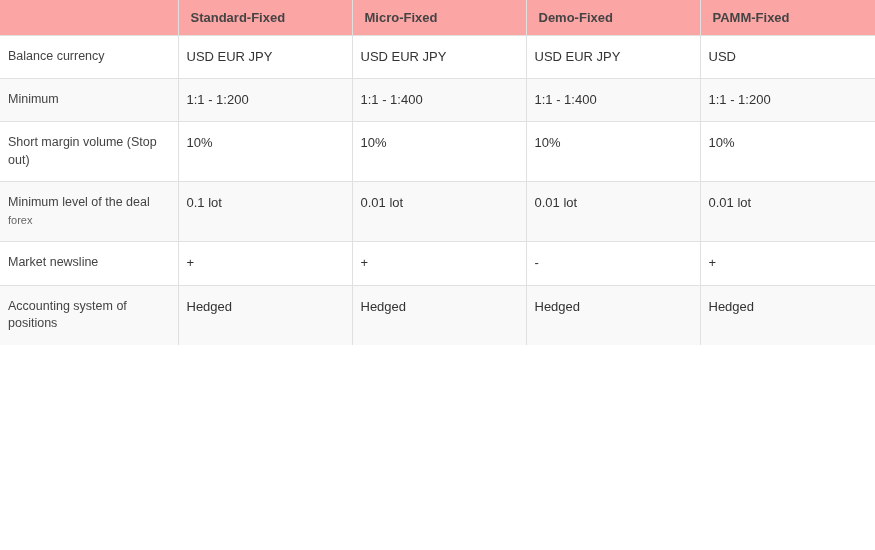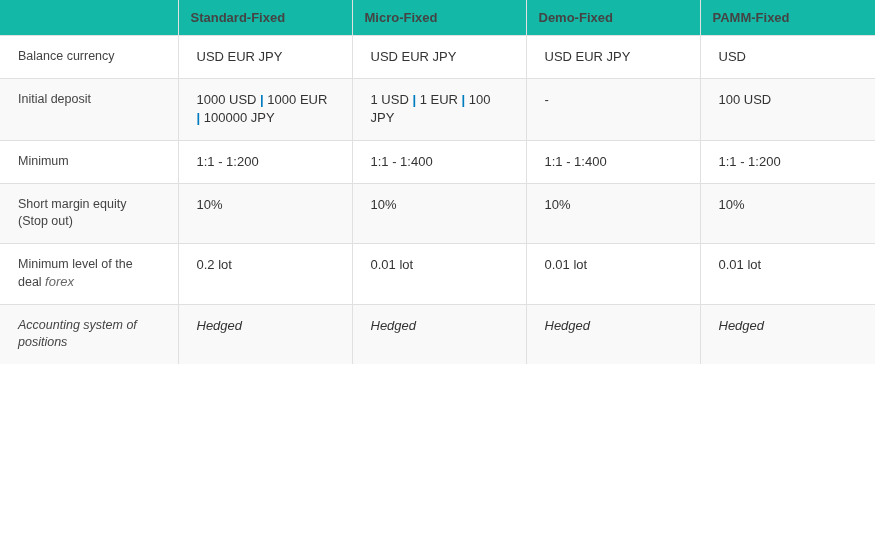--- a/index.html
+++ b/index.html
@@ -35,61 +35,59 @@
     col.col-pamm { width: 175px; }
 
     thead th {
       padding: 10px 12px;
       text-align: left;
       font-weight: 600;
       font-size: 13px;
       color: #444;
       border-bottom: 1px solid #e0e0e0;
       border-right: 1px solid #e0e0e0;
-      background: #14b8a6;
+      background: #fca5a5;
     }
 
     thead th:last-child {
       border-right: none;
     }
 
     thead th:first-child {
       border-right: 1px solid #e0e0e0;
     }
 
     tbody tr {
       border-bottom: 1px solid #e0e0e0;
     }
 
     tbody tr:last-child {
       border-bottom: none;
-      font-style: italic;
     }
 
     tbody td {
-      padding: 12px 18px;
+      padding: 12px 8px;
       vertical-align: top;
       border-right: 1px solid #e0e0e0;
       line-height: 1.4;
       font-size: 13px;
       color: #333;
     }
 
     tbody td:last-child {
       border-right: none;
     }
 
     tbody td:first-child {
       color: #444;
       font-size: 12.5px;
     }
 
     .forex-italic {
-      font-style: italic;
-      font-size: 13px;
+      font-size: 11px;
       color: #666;
     }
 
     tbody tr:nth-child(even) {
       background-color: #f9f9f9;
     }
 
     tbody tr:nth-child(odd) {
       background-color: #ffffff;
     }
@@ -123,61 +121,57 @@
     <tbody>
 
       <tr>
         <td>Balance currency</td>
         <td>USD EUR JPY</td>
         <td>USD EUR JPY</td>
         <td>USD EUR JPY</td>
         <td>USD</td>
       </tr>
 
-      <tr>
-        <td>Initial deposit</td>
-        <td>
-          <span>1000 USD <span class="pipe-separator">|</span> 1000 EUR <span class="pipe-separator">|</span> 100000 JPY</span>
-        </td>
-        <td>
-          <span>1 USD <span class="pipe-separator">|</span> 1 EUR <span class="pipe-separator">|</span> 100 JPY</span>
-        </td>
-        <td>-</td>
-        <td>100 USD</td>
-      </tr>
 
 
       <tr>
         <td>Minimum</td>
         <td>1:1 - 1:200</td>
         <td>1:1 - 1:400</td>
         <td>1:1 - 1:400</td>
         <td>1:1 - 1:200</td>
       </tr>
 
 
       <tr>
-        <td>Short margin equity (Stop out)</td>
+        <td>Short margin volume (Stop out)</td>
         <td>10%</td>
         <td>10%</td>
         <td>10%</td>
         <td>10%</td>
       </tr>
 
       <tr>
         <td>
           <span>Minimum level of the deal </span>
           <span class="forex-italic">forex</span>
         </td>
-        <td>0.2 lot</td>
+        <td>0.1 lot</td>
         <td>0.01 lot</td>
         <td>0.01 lot</td>
         <td>0.01 lot</td>
       </tr>
 
+      <tr>
+        <td>Market newsline</td>
+        <td>+</td>
+        <td>+</td>
+        <td>-</td>
+        <td>+</td>
+      </tr>
 
       <tr>
         <td>Accounting system of positions</td>
         <td>Hedged</td>
         <td>Hedged</td>
         <td>Hedged</td>
         <td>Hedged</td>
       </tr>
     </tbody>
   </table>

